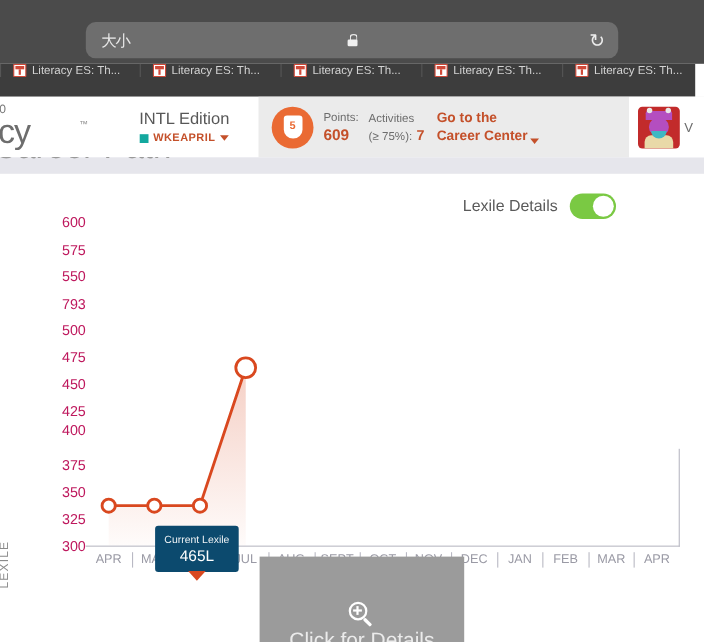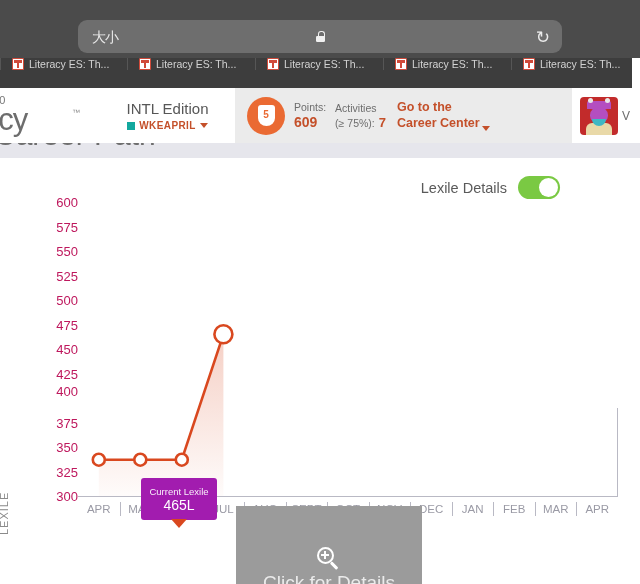--- a/index.html
+++ b/index.html
@@ -336,21 +336,21 @@
     text-align: center;
     font-size: 11.5px; color: #8b8b8b;
     letter-spacing: 1px;
   }
 
   
   .tooltip {
     position: absolute;
     left: 141px; top: 320px;
     width: 76px; height: 42px;
-    background: #a21caf;
+    background: #0c4a6e;
     border-radius: 3px;
     display: flex; flex-direction: column;
     align-items: center; justify-content: center;
     color: #ffffff;
     z-index: 6;
   }
   .tooltip .tt-small { font-size: 9.5px; opacity: 0.93; }
   .tooltip .tt-big { font-size: 14px; }
   .tooltip::after {
     content: ""; position: absolute;
@@ -494,21 +494,21 @@
     </span>
   </div>
 
   <div class="chart-wrap">
 
     <div class="y-axis-title">LEXILE</div>
     <div class="y-labels" id="y-labels">
         <div class="y-tick" style="top: 0px;">600</div>
         <div class="y-tick" style="top: 24.5px;">575</div>
         <div class="y-tick" style="top: 49px;">550</div>
-        <div class="y-tick" style="top: 73.5px;">525</div>
+        <div class="y-tick" style="top: 73.5px;">793</div>
         <div class="y-tick" style="top: 98px;">500</div>
         <div class="y-tick" style="top: 122.5px;">475</div>
         <div class="y-tick" style="top: 147px;">450</div>
         <div class="y-tick" style="top: 171.5px;">425</div>
         <div class="y-tick" style="top: 189px;">400</div>
         <div class="y-tick" style="top: 220.5px;">375</div>
         <div class="y-tick" style="top: 245px;">350</div>
         <div class="y-tick" style="top: 269.5px;">325</div>
         <div class="y-tick" style="top: 294px;">300</div>
       </div>

